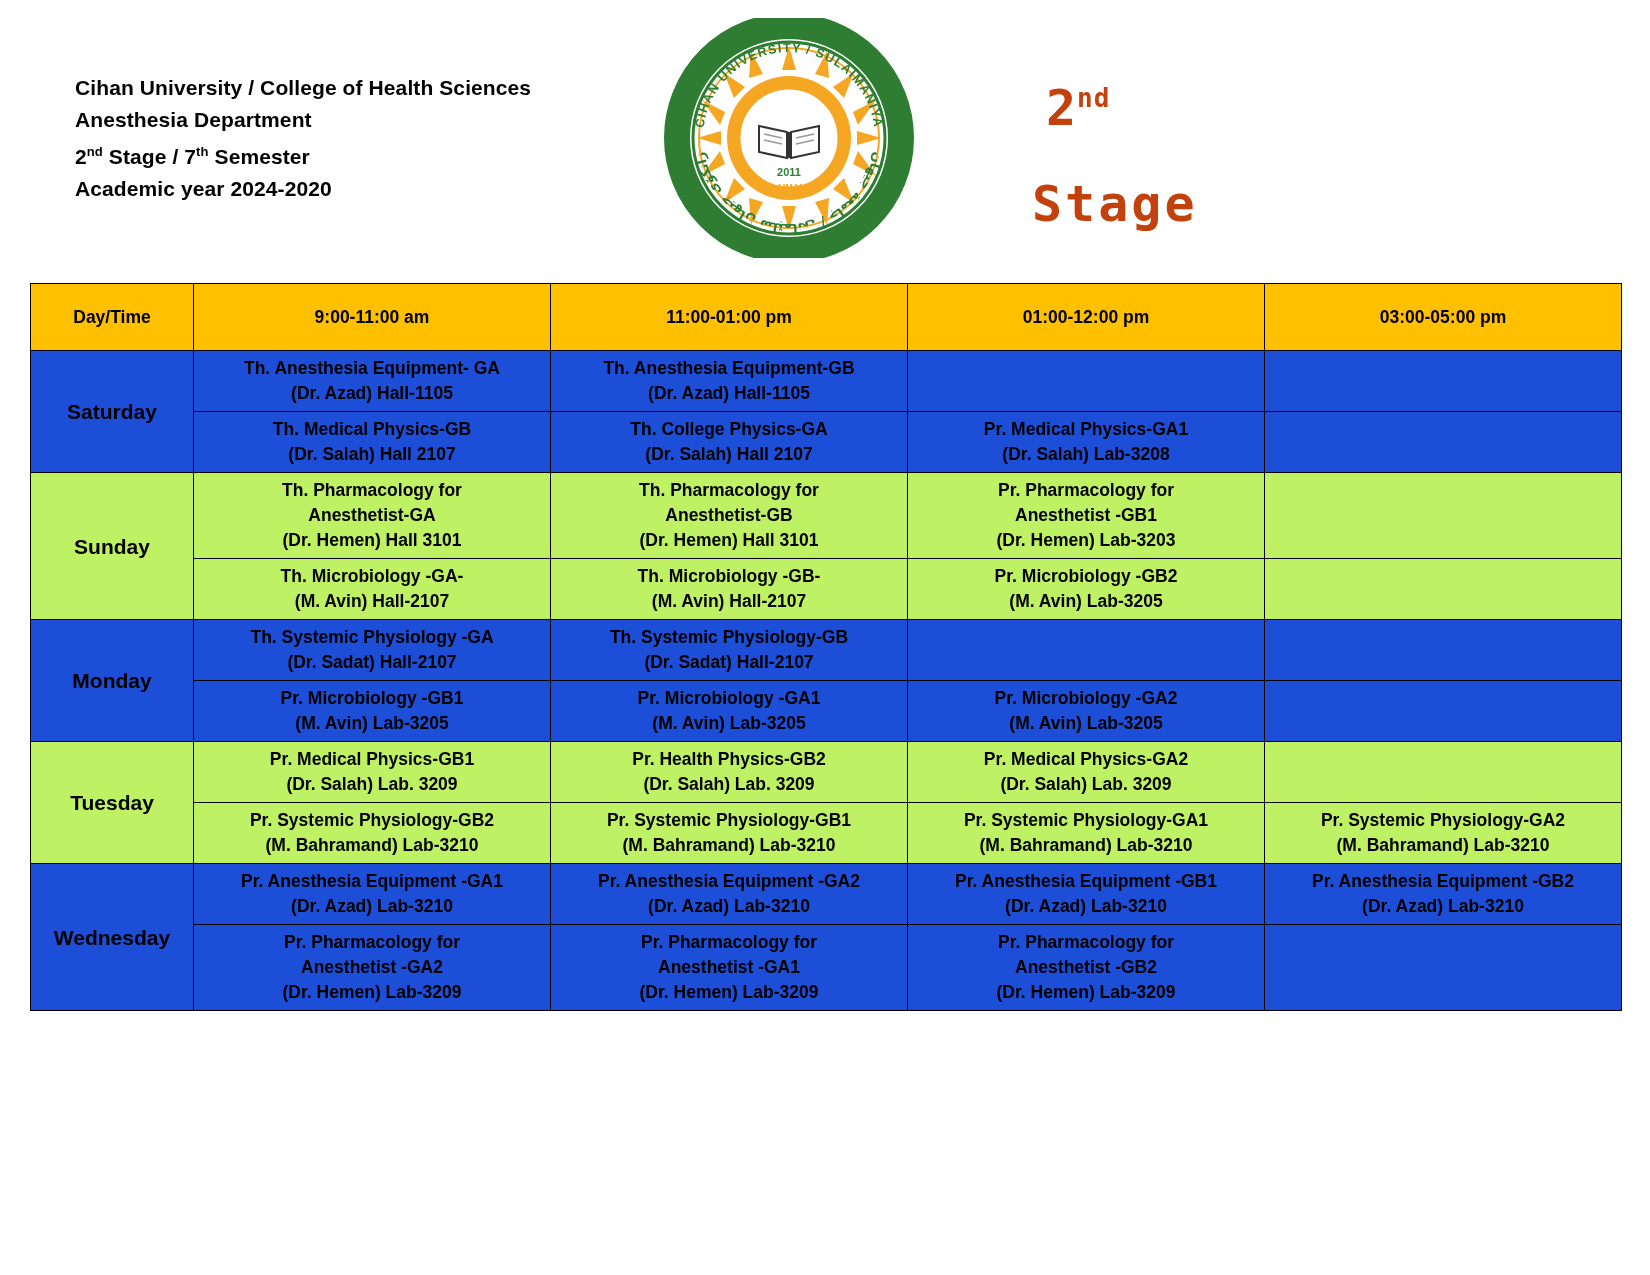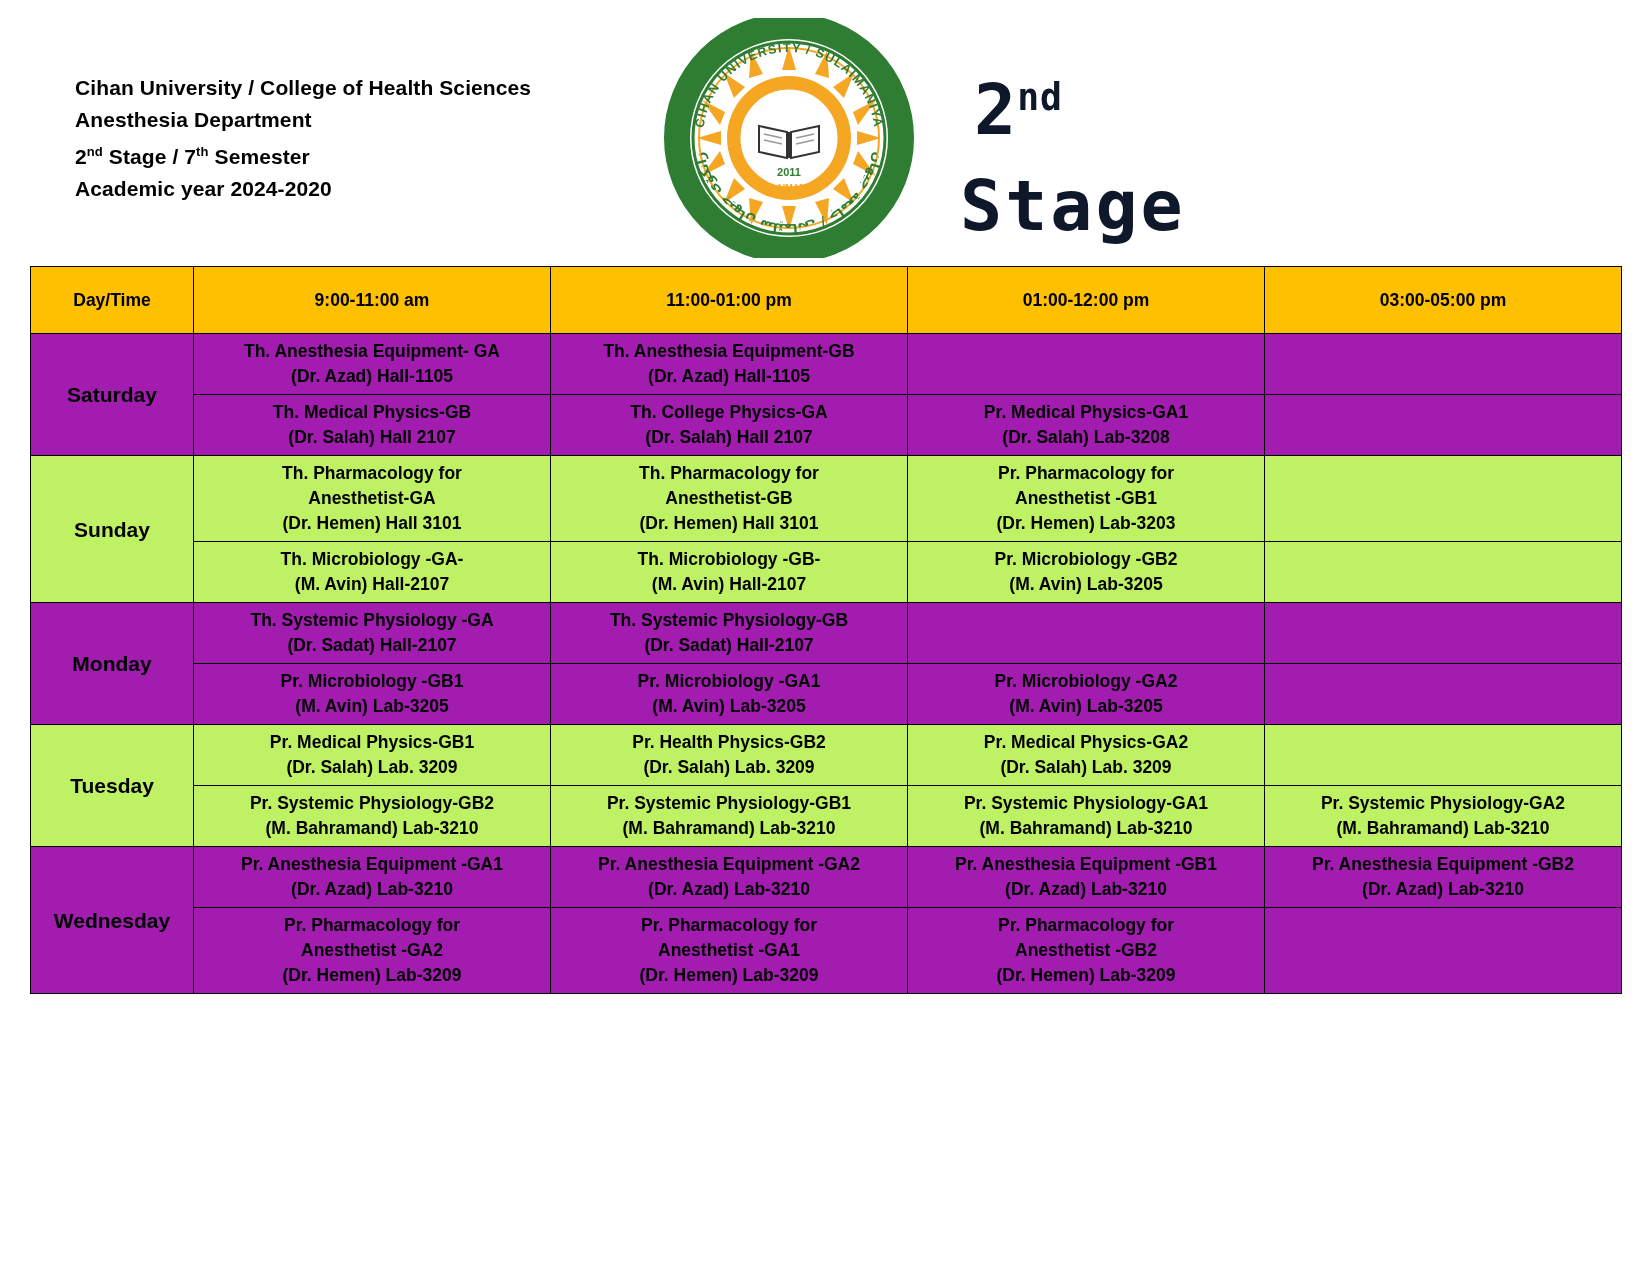--- a/index.html
+++ b/index.html
@@ -51,38 +51,38 @@
     left: 663px;
     top: 18px;
     width: 252px;
     height: 240px;
   }
   .logo svg { display: block; }
 
   
   .stage-title {
     position: absolute;
-    left: 950px;
+    left: 1022px;
     top: 50px;
     width: 600px;
     font-family: "DejaVu Sans Mono", monospace;
     font-weight: bold;
-    font-size: 70px;
+    font-size: 50px;
     line-height: 96px;
-    color: #0f172a;
+    color: #c2410c;
   }
   .stage-title .line1 { padding-left: 24px; letter-spacing: 1px; }
   .stage-title .line2 { padding-left: 10px; letter-spacing: 3px; }
   .stage-title sup { font-size: 0.52em; vertical-align: super; }
 
   
   table.schedule {
     position: absolute;
     left: 30px;
-    top: 266px;
+    top: 283px;
     border-collapse: collapse;
     table-layout: fixed;
     width: 1591px;
     font-size: 17.5px;
     font-weight: bold;
   }
   table.schedule td, table.schedule th {
     border: 1.6px solid #000000;
     text-align: center;
     vertical-align: middle;
@@ -99,21 +99,21 @@
     font-size: 17.5px;
   }
   th.day-time {
     text-align: center;
     padding-top: 20px;
   }
   td.day-cell {
     font-size: 21px;
     background: inherit;
   }
-  tr.green td { background: #a21caf; }
+  tr.green td { background: #1d4ed8; }
   tr.amber td { background: #bef264; }
   td.empty { }
   .cellline { display: block; white-space: normal; }
 </style>
 </head>
 <body>
 
 <div class="page">
 
   <div class="header">

